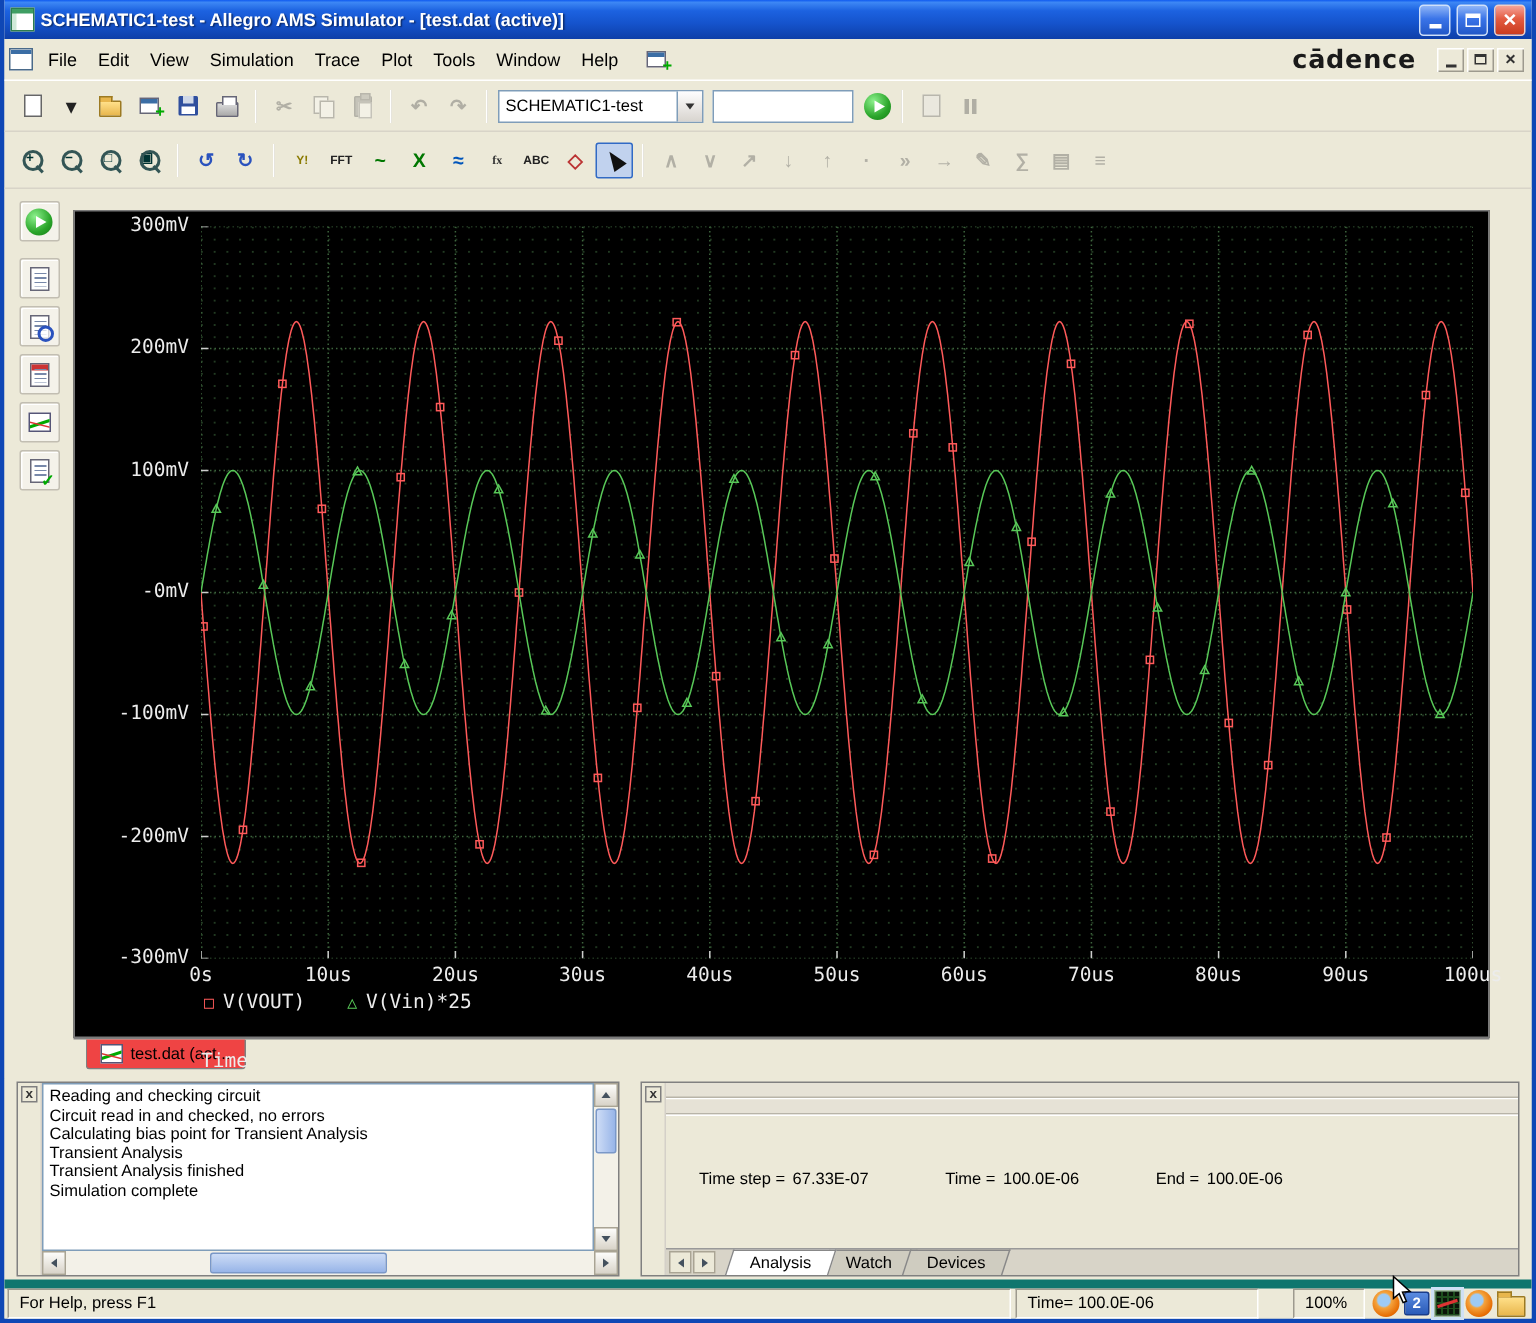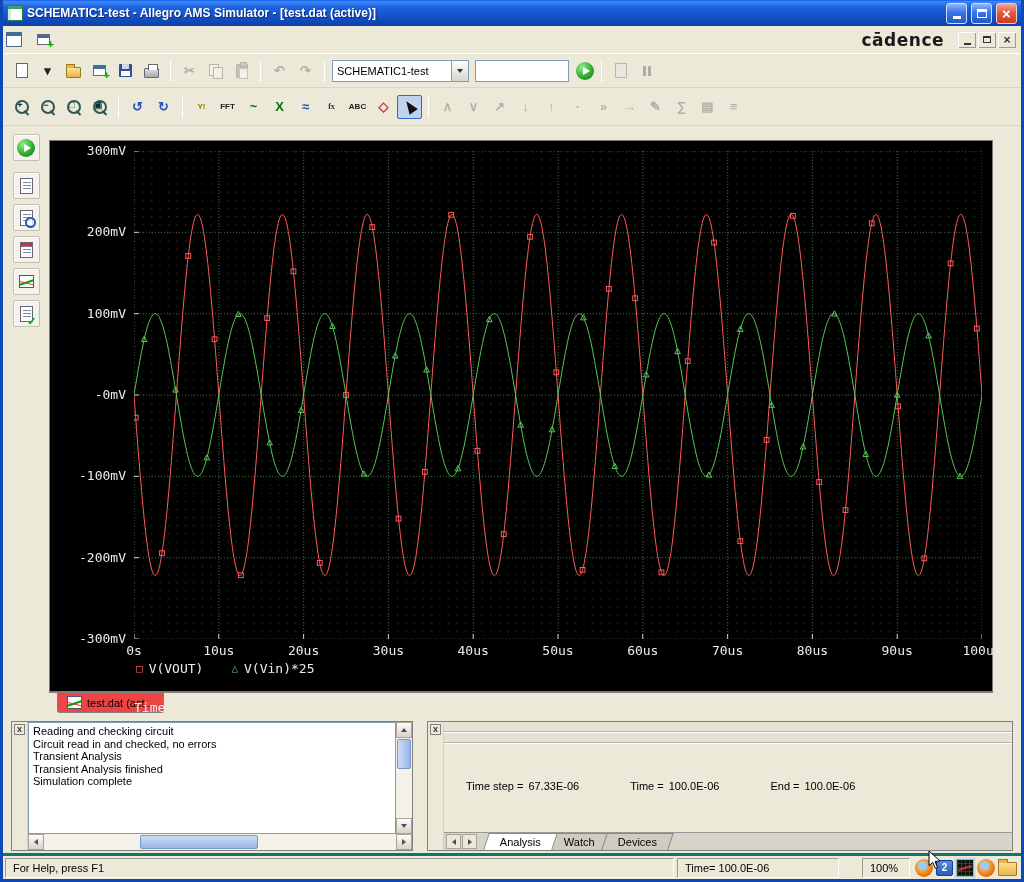--- a/index.html
+++ b/index.html
@@ -141,21 +141,21 @@
   .sim-values{position:absolute;top:58px;left:22px;display:flex;gap:46px;font-size:11px;color:#000;white-space:nowrap;}
   .sim-pair span{margin-right:5px;}
   .sim-tabbar{position:absolute;bottom:0;left:0;right:0;height:18px;display:flex;align-items:flex-end;background:#d8d4c8;border-top:1px solid #999;padding-left:2px;}
   .sim-nav{width:15px;height:15px;background:#ece9d8;border:1px solid #a9a494;display:flex;align-items:center;justify-content:center;margin-right:1px;margin-bottom:1px;}
   .sim-tabs{display:flex;margin-left:8px;}
   .sim-tab{position:relative;margin-right:-5px;padding:2px 13px 2px 13px;background:#cfccc0;border:1px solid #888;border-bottom:none;transform:skewX(-18deg);font-size:11px;}
   .sim-tab>span{display:inline-block;transform:skewX(18deg);}
   .sim-tab.active{background:#fff;z-index:2;}
 
   
-  .statusbar{height:26px;flex:none;display:flex;align-items:center;gap:3px;padding:2px;background:#ece9d8;border-top:3px solid #0f766e;}
+  .statusbar{height:26px;flex:none;display:flex;align-items:center;gap:3px;padding:2px;background:#ece9d8;border-top:6px solid #0f766e;}
   .sb-sec{height:20px;border:1px solid;border-color:#9d9a8e #fff #fff #9d9a8e;display:flex;align-items:center;padding:0 7px;font-size:11px;color:#000;white-space:nowrap;}
   .sb-help{flex:1;}
   .sb-time{width:162px;}
   .sb-zoom{width:48px;margin-left:20px;}
   .sb-tray{display:flex;align-items:center;gap:3px;padding:0 2px;}
   .tray-ic{width:18px;height:18px;display:inline-flex;align-items:center;justify-content:center;}
   .tray-firefox{border-radius:50%;background:radial-gradient(circle at 42% 38%,#9ecbf5 0 26%,#f4a33d 34%,#e66a00 72%,#a34700);}
   .tray-badge{width:17px;height:16px;background:linear-gradient(#5a8be0,#2a5bb8);border:1px solid #1a3d8a;border-radius:2px;color:#fff;font-size:10px;font-weight:bold;}
   .tray-simtray{background:#0a140a;border:1px solid #9db89d;box-shadow:0 0 0 2px #cfe0f5;position:relative;
     background-image:repeating-linear-gradient(90deg,#1d4d1d 0 1px,transparent 1px 4px),repeating-linear-gradient(0deg,#1d4d1d 0 1px,transparent 1px 4px);}
@@ -178,20 +178,31 @@
     <div class="tb-ctl ctl-max">
         <span class="glyph-max"></span>
       </div>
     <div class="tb-ctl ctl-close">
         <span class="glyph-close"></span>
       </div>
   </div>
 
   <div class="menubar">
     <div class="doc-icon"></div>
+    <div class="menu-items">
+        <div class="menu-item">File</div>
+        <div class="menu-item">Edit</div>
+        <div class="menu-item">View</div>
+        <div class="menu-item">Simulation</div>
+        <div class="menu-item">Trace</div>
+        <div class="menu-item">Plot</div>
+        <div class="menu-item">Tools</div>
+        <div class="menu-item">Window</div>
+        <div class="menu-item">Help</div>
+      </div>
     <div class="tb-btn menu-tool">
         <span class="ic ic-winplus"></span>
       </div>
     <div class="menubar-spacer"></div>
     <div class="brand">cādence</div>
     <div class="mdi-btns">
       <div class="mdi-btn">
           <span class="g-min"></span>
         </div>
       <div class="mdi-btn">
@@ -538,20 +549,21 @@
 
   <div class="dock">
 
     <div class="log-panel">
       <div class="log-gutter">
         <div class="dock-close">x</div>
       </div>
       <div class="log-list">
           <div class="log-line">Reading and checking circuit</div>
           <div class="log-line">Circuit read in and checked, no errors</div>
+          <div class="log-line">Calculating bias point for Transient Analysis</div>
           <div class="log-line">Transient Analysis</div>
           <div class="log-line">Transient Analysis finished</div>
           <div class="log-line">Simulation complete</div>
         </div>
       <div class="vscroll">
         <div class="sc-btn">
             <span class="arr arr-up"></span>
           </div>
         <div class="sc-track">
             <div class="sc-thumb vthumb"></div>
@@ -575,21 +587,21 @@
 
     <div class="sim-panel">
       <div class="sim-gutter">
         <div class="dock-close">x</div>
       </div>
       <div class="sim-body">
         <div class="sim-hdr"></div>
         <div class="sim-hdr"></div>
         <div class="sim-values">
           <div class="sim-pair">
-            <span>Time step =</span><span>67.33E-06</span>
+            <span>Time step =</span><span>67.33E-07</span>
           </div>
           <div class="sim-pair">
             <span>Time =</span><span>100.0E-06</span>
           </div>
           <div class="sim-pair">
             <span>End =</span><span>100.0E-06</span>
           </div>
         </div>
         <div class="sim-tabbar">
           <div class="sim-nav">

